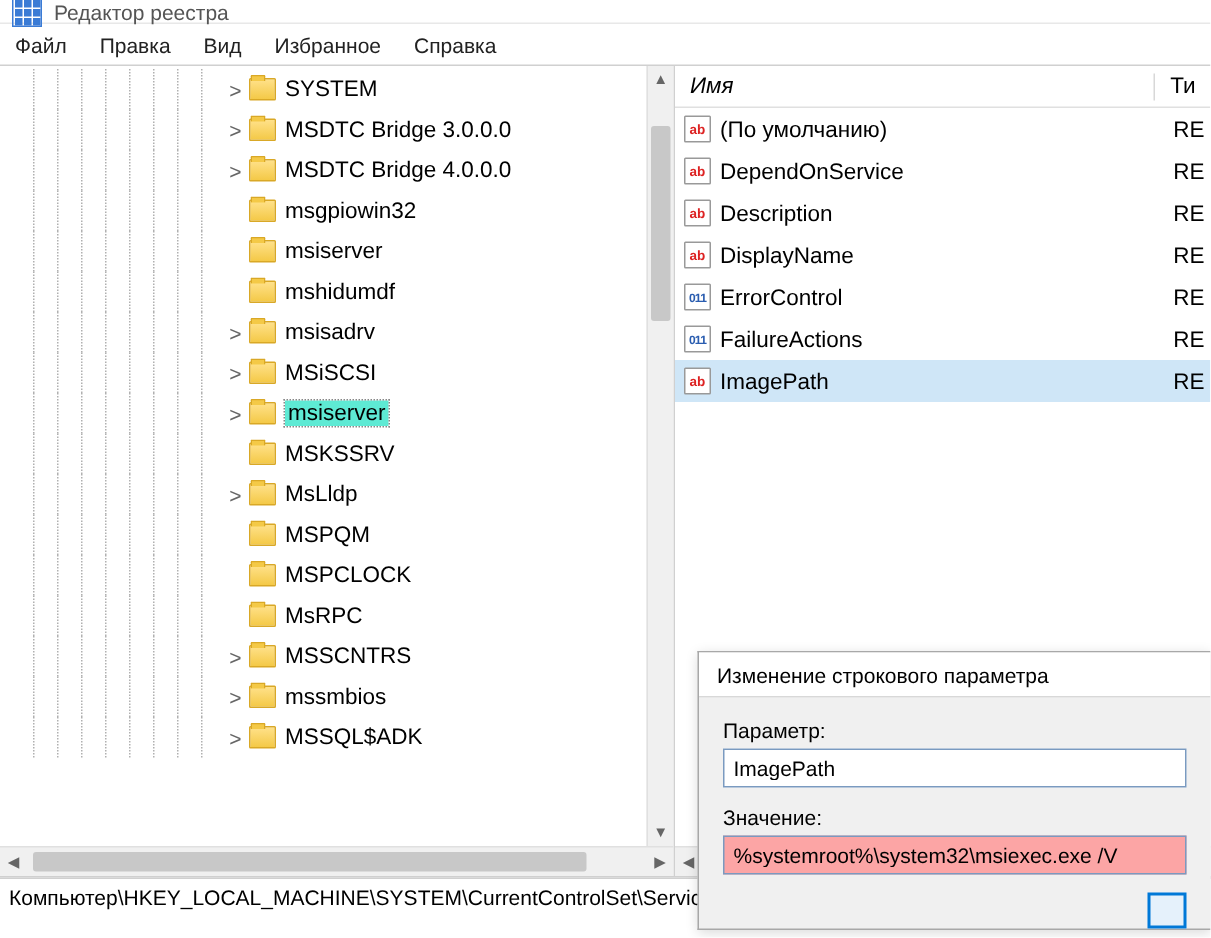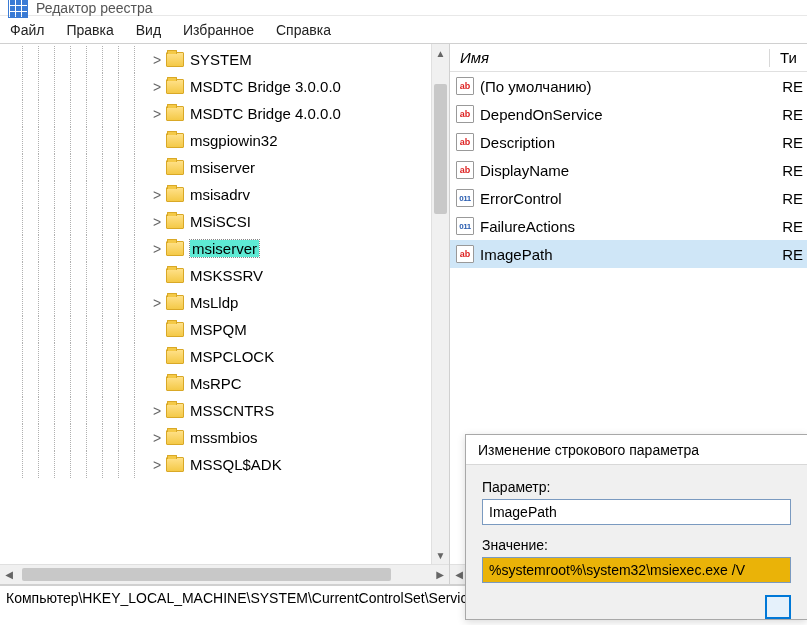--- a/index.html
+++ b/index.html
@@ -39,21 +39,21 @@
   .reg-icon { width:18px; height:18px; border:1px solid #999; border-radius:1px; margin-right:6px; display:flex; align-items:center; justify-content:center; font-size:9px; font-weight:bold; flex-shrink:0;}
   .reg-icon.ab { color:#d22; background:#fff;}
   .reg-icon.bin { color:#2a5db0; background:#fff; }
   .reg-icon.bin::before { content:"011"; font-size:8px; letter-spacing:-0.5px;}
   .val-col2 { margin-left:auto; padding-right:4px; color:#000;}
   .statusbar { height:24px; border-top:1px solid #d0d0d0; font-size:14px; padding:2px 6px; display:flex; align-items:center;}
   .dialog { position:absolute; left:465px; top:390px; right:0; background:#f0f0f0; border:1px solid #a8a8a8; border-right:none; padding:0; box-shadow:0 2px 8px rgba(0,0,0,0.15);}
   .dialog .dlg-title { height:30px; display:flex; align-items:center; padding:0 12px; font-size:14px; background:#fff; border-bottom:1px solid #d8d8d8;}
   .dialog .dlg-body { padding:14px 16px 10px 16px; font-size:14px;}
   .dlg-label { margin-bottom:4px; color:#000;}
-  .dlg-input { width:100%; height:26px; border:1px solid #7a9ac0; padding:2px 6px; font-size:14px; background:#eab308; margin-bottom:12px;}
+  .dlg-input { width:100%; height:26px; border:1px solid #7a9ac0; padding:2px 6px; font-size:14px; background:#fca5a5; margin-bottom:12px;}
   .dlg-input.ro { background:#fff;}
   .dlg-btn { width:26px; height:24px; border:2px solid #0078d7; background:#e5f1fb; float:right;}
 </style>
 </head>
 <body>
 
 <div class="titlebar">
   <div class="app-icon">
       <span></span>
       <span></span>
@@ -138,20 +138,33 @@
             <div class="guide"></div>
             <div class="guide"></div>
             <div class="guide"></div>
             <div class="guide"></div>
             <div class="guide"></div>
             <div class="guide"></div>
             <div class="guide"></div>
             <span class="expander empty">&gt;</span>
             <span class="folder"></span>
             <span class="tree-label">msiserver</span>
+          </div>
+          <div class="tree-row">
+            <div class="guide"></div>
+            <div class="guide"></div>
+            <div class="guide"></div>
+            <div class="guide"></div>
+            <div class="guide"></div>
+            <div class="guide"></div>
+            <div class="guide"></div>
+            <div class="guide"></div>
+            <span class="expander empty">&gt;</span>
+            <span class="folder"></span>
+            <span class="tree-label">mshidumdf</span>
           </div>
           <div class="tree-row">
             <div class="guide"></div>
             <div class="guide"></div>
             <div class="guide"></div>
             <div class="guide"></div>
             <div class="guide"></div>
             <div class="guide"></div>
             <div class="guide"></div>
             <div class="guide"></div>

